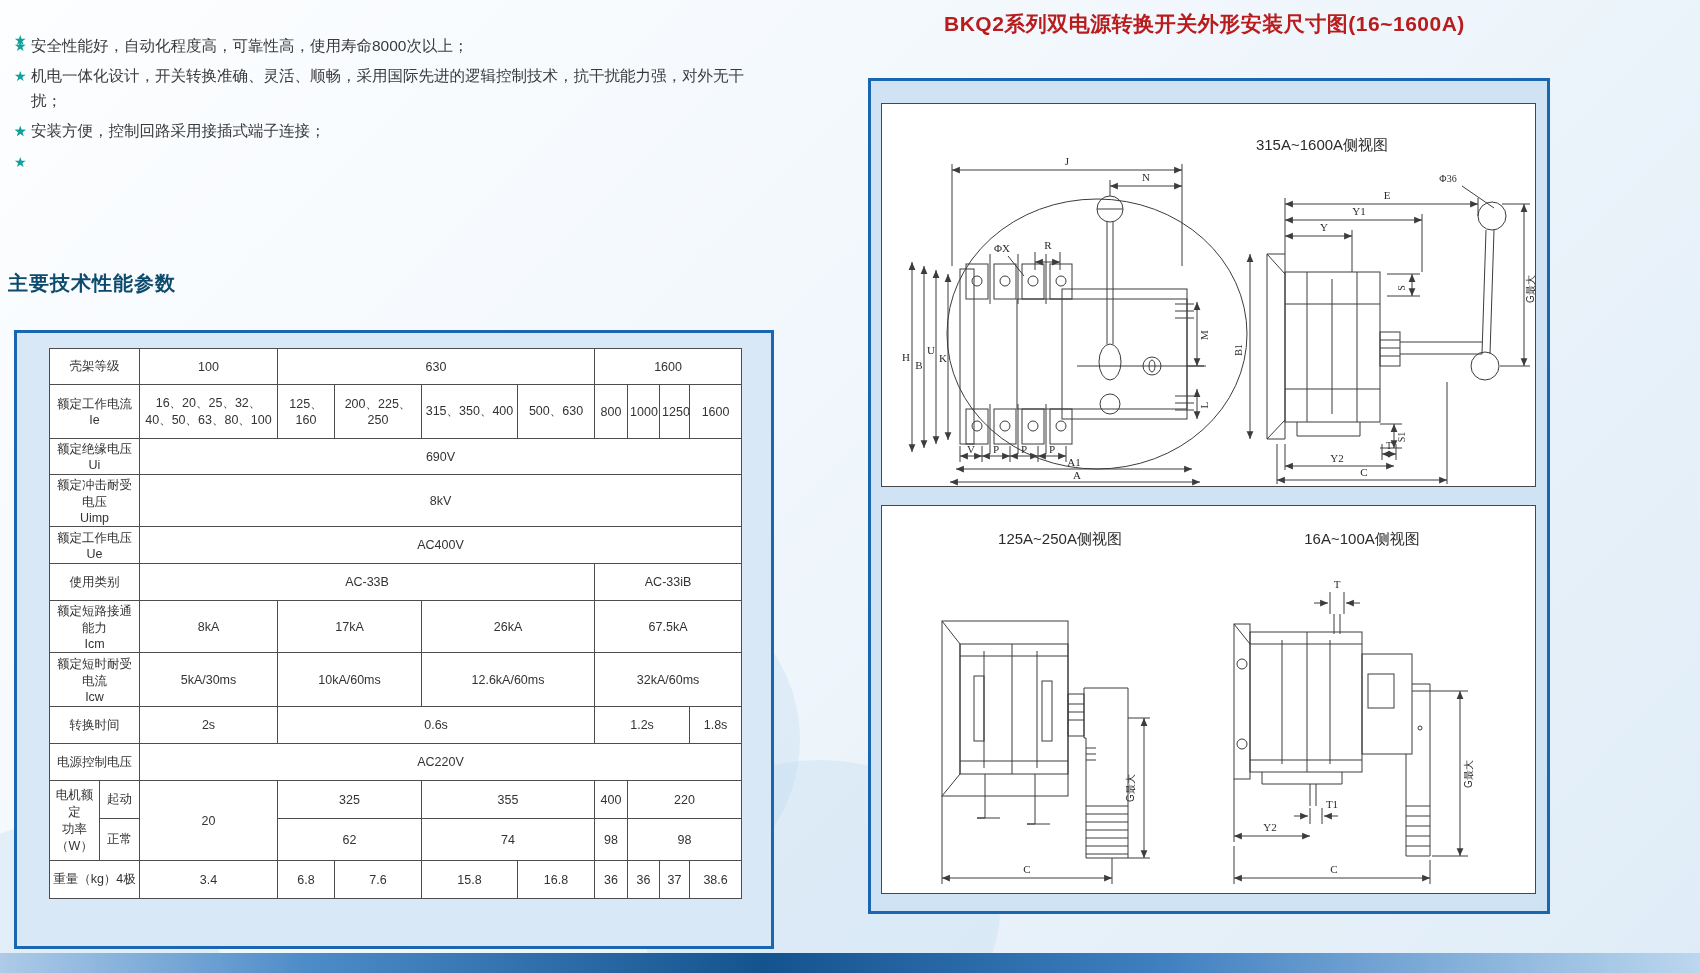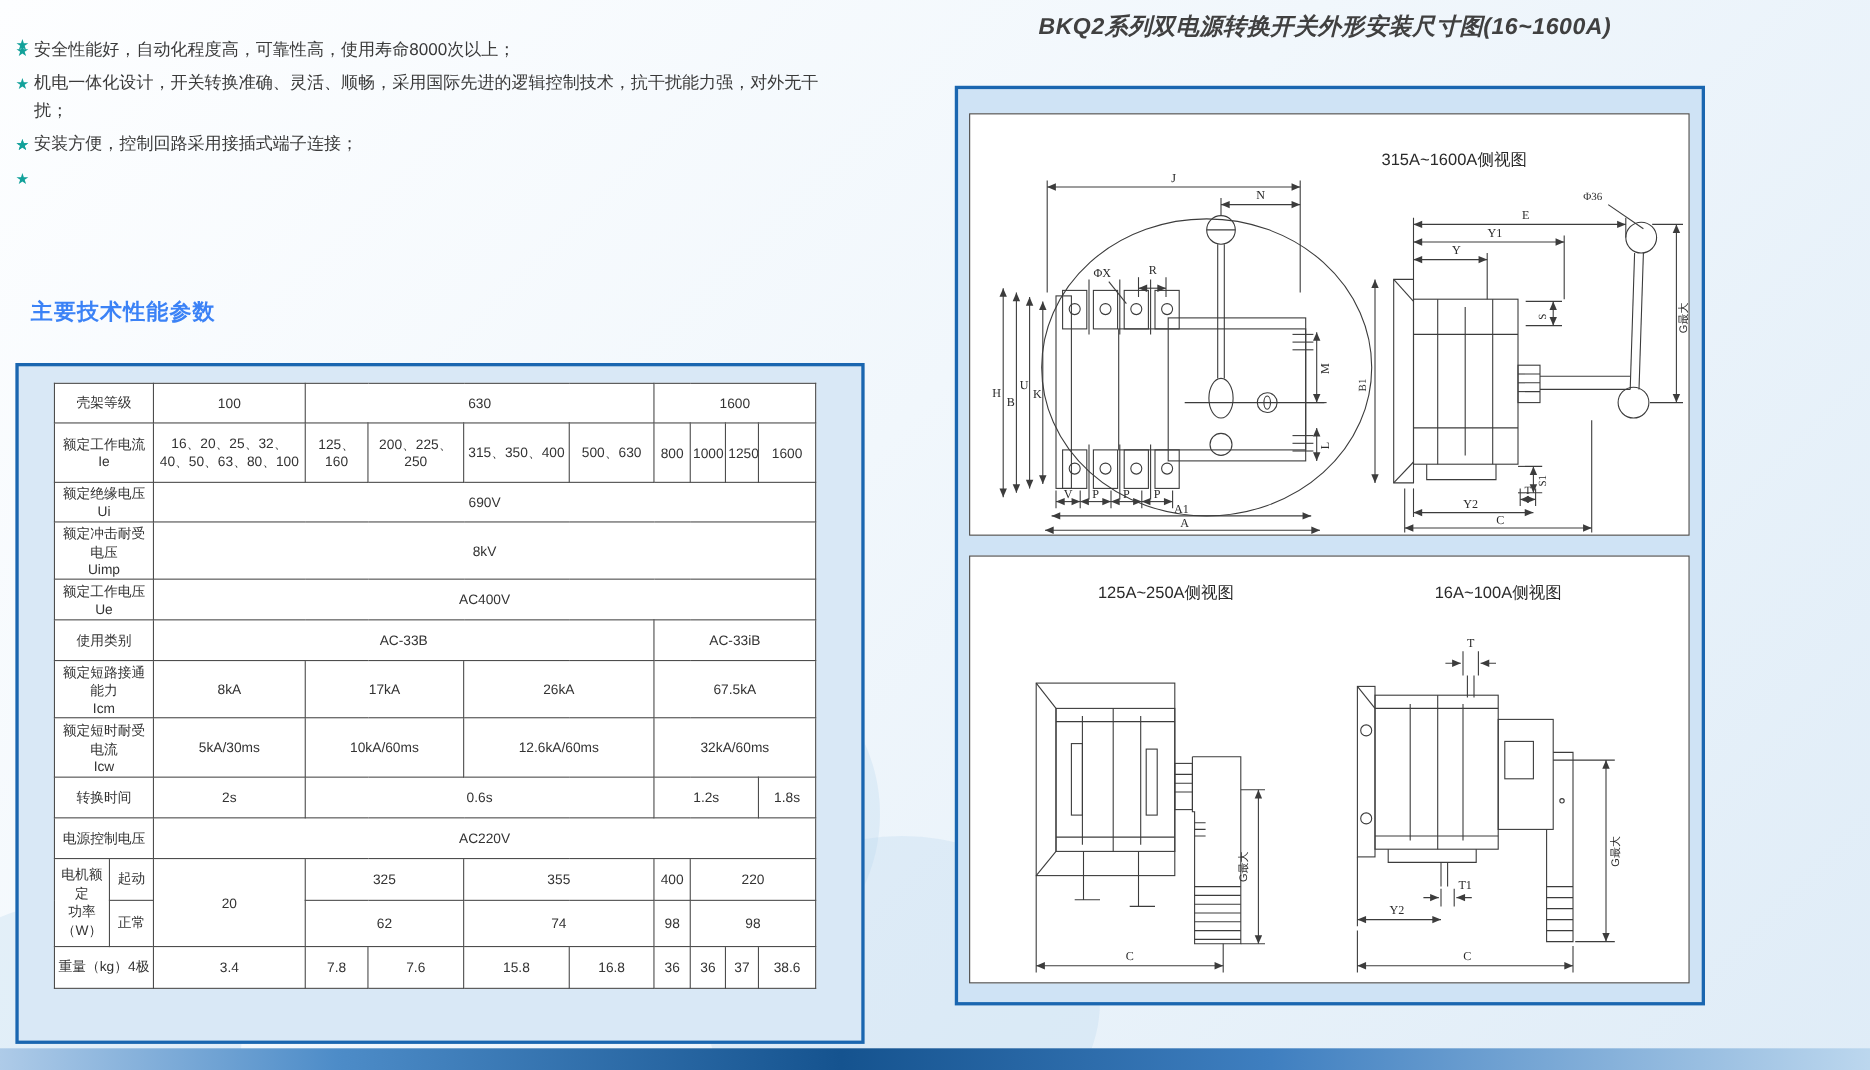--- a/index.html
+++ b/index.html
@@ -10,33 +10,33 @@
   #wm1{left:380px;top:560px;width:420px;height:360px;}
   #wm2{left:640px;top:760px;width:360px;height:300px;}
   #wm3{left:-80px;top:820px;width:300px;height:240px;}
 
   
   .features{position:absolute;left:14px;top:28px;width:756px;list-style:none;margin:0;padding:0;}
   .features li{position:relative;padding-left:17px;margin-bottom:6px;
                font-size:15.5px;line-height:1.58;color:#3a3a3a;}
   .features .star{position:absolute;left:0;top:1px;color:#12a19a;font-size:14px;}
 
-  .params-heading{position:absolute;left:28px;top:270px;margin:0;
-                  font-size:20px;font-weight:bold;color:#3b82f6;letter-spacing:1px;}
+  .params-heading{position:absolute;left:8px;top:270px;margin:0;
+                  font-size:20px;font-weight:bold;color:#0c4a6e;letter-spacing:1px;}
 
   .table-box{position:absolute;left:14px;top:330px;width:702px;height:588px;
-             border:3px solid #1a66b0;background:#d9e8f6;padding:15px 32px 10px 32px;}
+             border:3px solid #1a66b0;background:#d9e8f6;padding:15px 20px 10px 32px;}
   table.spec{border-collapse:collapse;background:#fff;table-layout:fixed;width:692px;}
   table.spec td{border:1px solid #4d4d4d;text-align:center;vertical-align:middle;
                 font-size:12.5px;color:#333;padding:1px 2px;white-space:pre-line;
                 overflow:hidden;}
 
   
   .right-title{position:absolute;left:944px;top:10px;margin:0;
-               font-size:21px;font-weight:bold;color:#404040;letter-spacing:0.5px;font-style:italic;}
+               font-size:21px;font-weight:bold;color:#b91c1c;letter-spacing:0.5px;}
   .drawings-box{position:absolute;left:868px;top:78px;width:676px;height:830px;
                 border:3px solid #1a66b0;background:#cfe3f5;}
   .panel{position:absolute;left:10px;background:#fff;border:1.5px solid #474747;}
   .panel-top{top:22px;width:653px;height:382px;}
   .panel-bottom{top:424px;width:653px;height:387px;}
   .panel svg{display:block;width:100%;height:100%;}
 
   .footer-bar{position:absolute;left:0;bottom:0;width:1700px;height:20px;
               background:linear-gradient(90deg,#aecbe8 0%,#4d8cc8 18%,#15538f 45%,#3f7fc0 68%,#bcd7ee 100%);}
 
@@ -156,21 +156,21 @@
     <tr style="height:42px">
       <td>正常</td>
       <td colspan="2">62</td>
       <td colspan="2">74</td>
       <td>98</td>
       <td colspan="3">98</td>
     </tr>
     <tr style="height:38px">
       <td colspan="2">重量（kg）4极</td>
       <td>3.4</td>
-      <td>7.8</td>
+      <td>6.8</td>
       <td>7.6</td>
       <td>15.8</td>
       <td>16.8</td>
       <td>36</td>
       <td>36</td>
       <td>37</td>
       <td>38.6</td>
     </tr>
   </tbody>
     </table>

